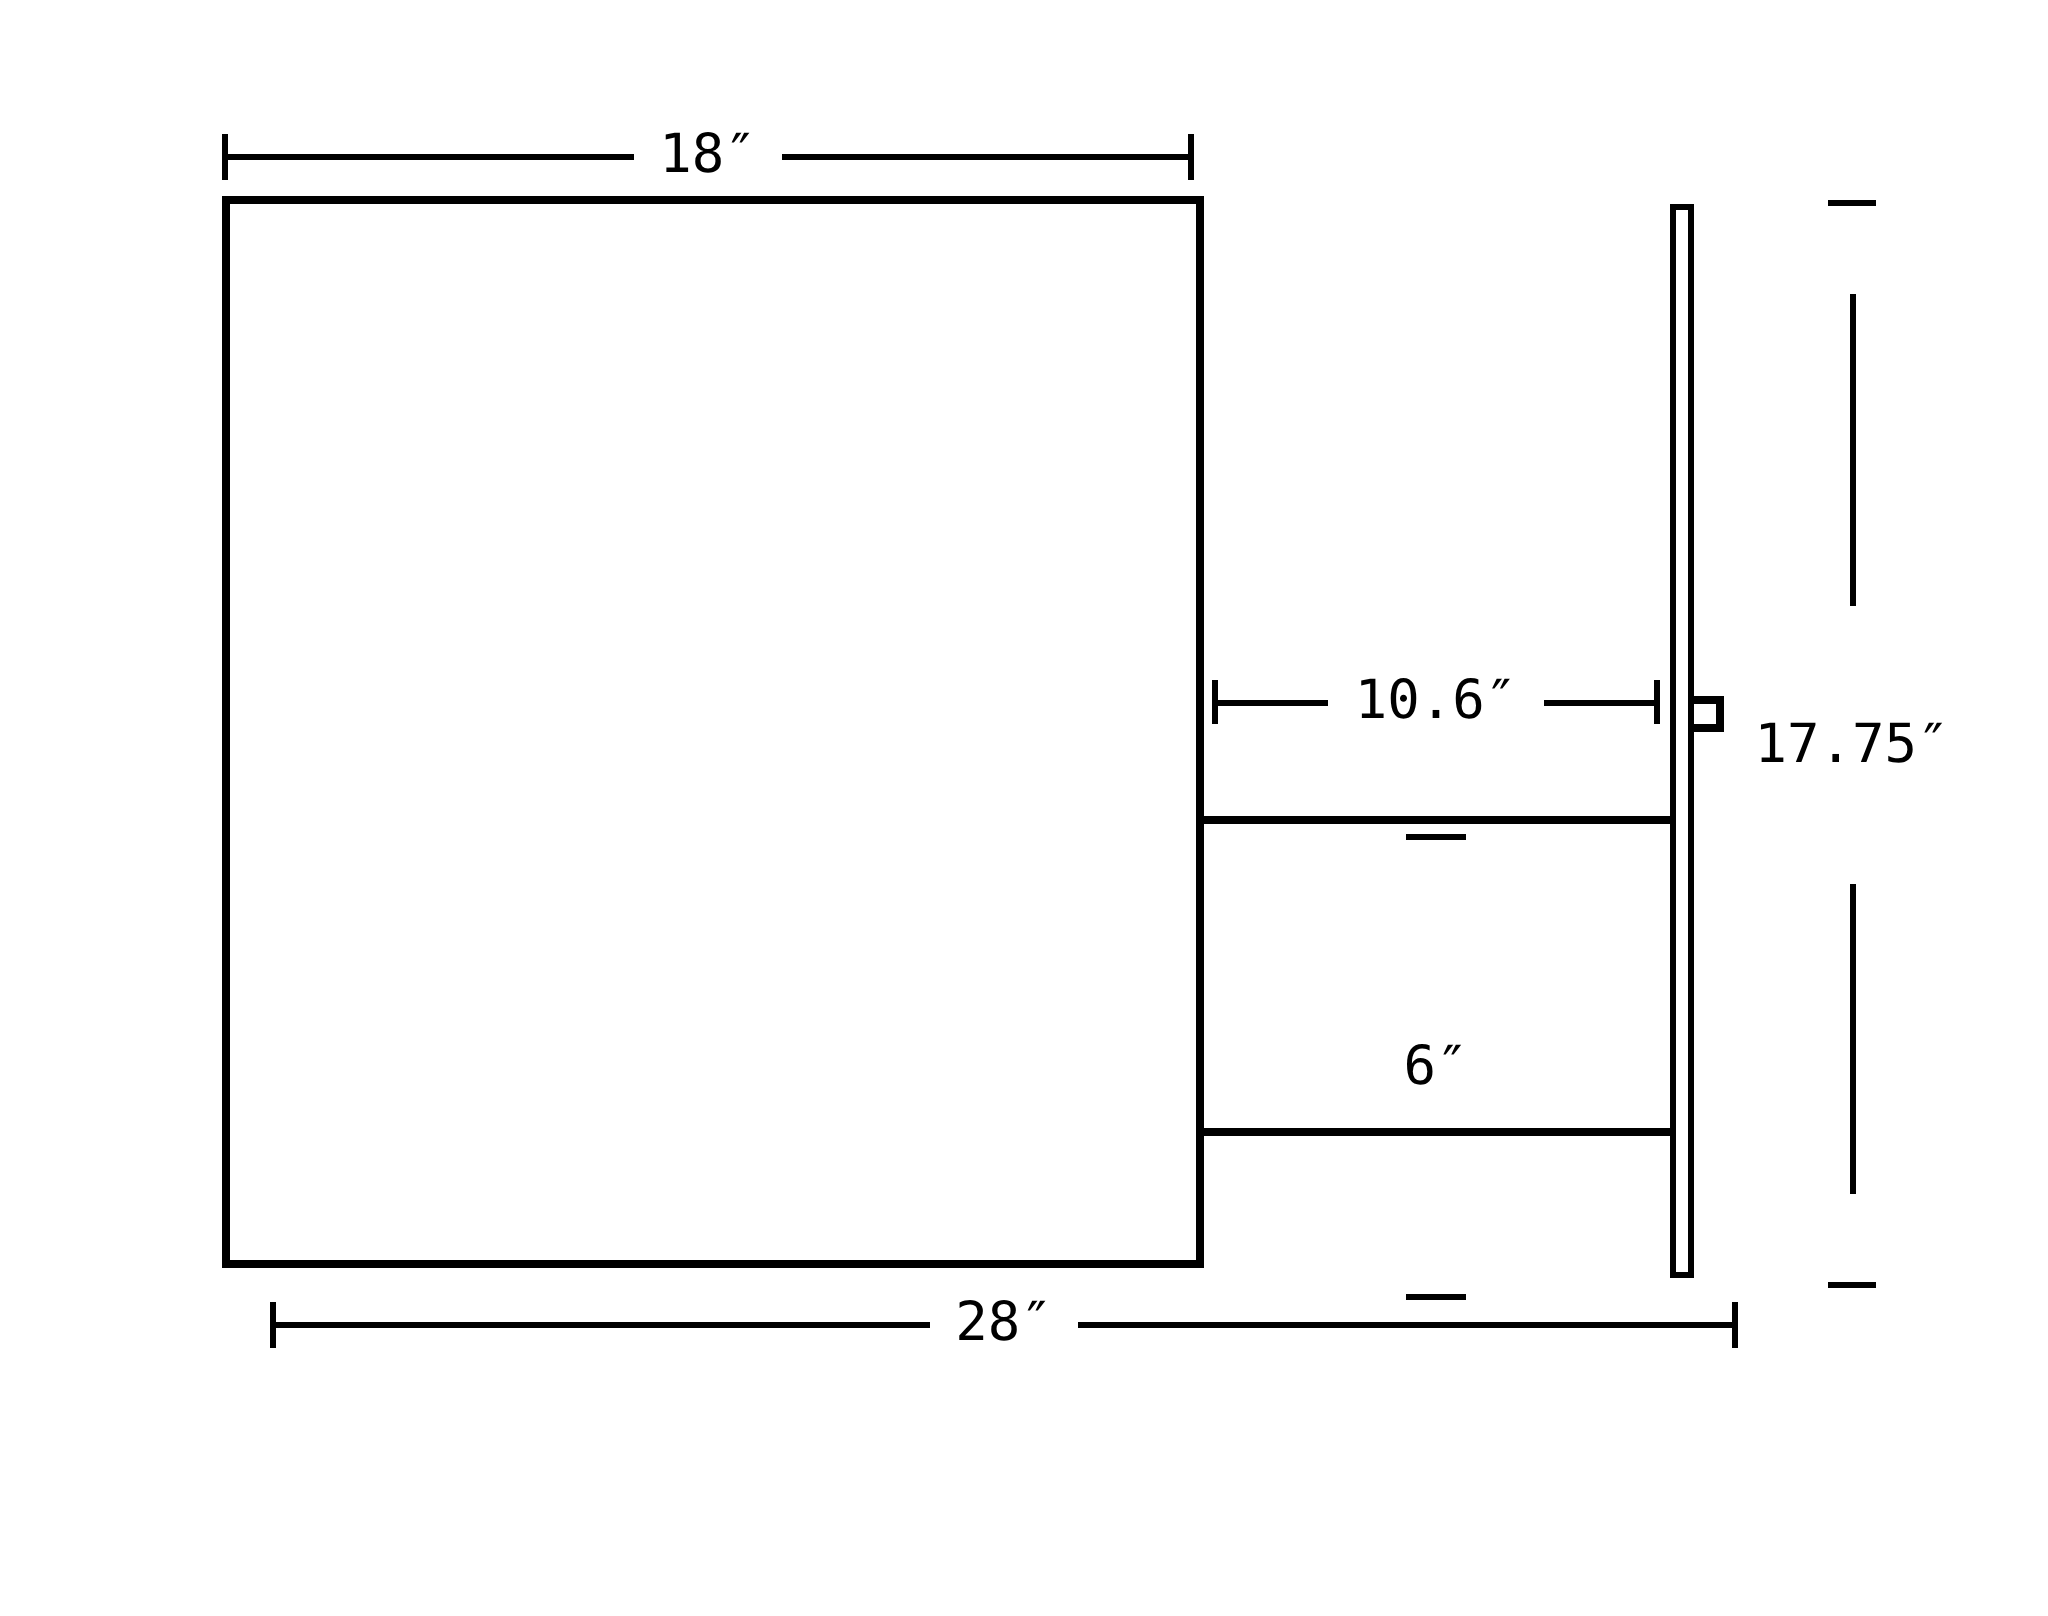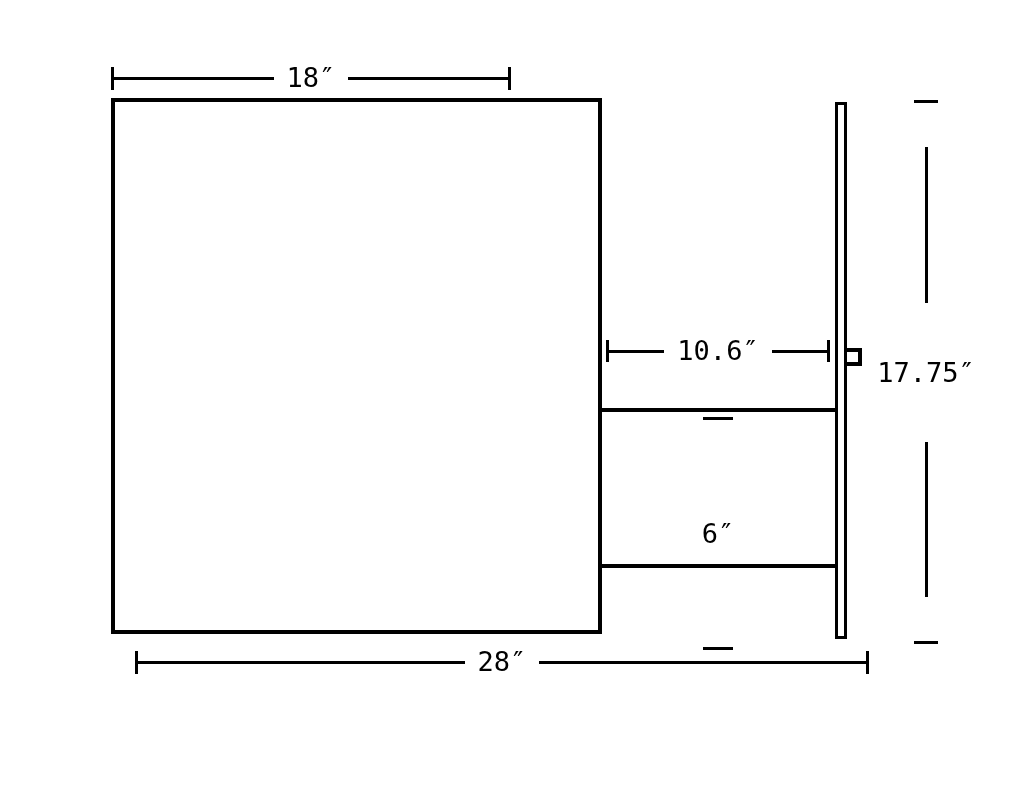--- a/index.html
+++ b/index.html
@@ -66,21 +66,21 @@
   .dim .lbl {
     color: #000;
     font-size: 27px;
     line-height: 1;
     white-space: nowrap;
     flex: 0 0 auto;
   }
   .dim.h .lbl { padding: 0 13px; transform: translateY(-1px); }
   .dim.v .lbl { padding: 12px 0; }
 
-  .dim-18    { left: 111px; top: 67px;  width: 400px; height: 23px; }
+  .dim-18    { left: 111px; top: 67px;  width: 486px; height: 23px; }
   .dim-28    { left: 111px; top: 651px; width: 734px; height: 23px; padding-left: 24px; }
   .dim-10-6  { left: 606px; top: 340px; width: 224px; height: 22px; }
   .dim-6     { left: 703px; top: 417px; width: 30px;  height: 147px; align-items: center; }
   .dim-17-75 { left: 914px; top: 100px; width: 24px;  height: 544px; align-items: center; }
 </style>
 </head>
 <body>
 
 <div class="canvas">
 

